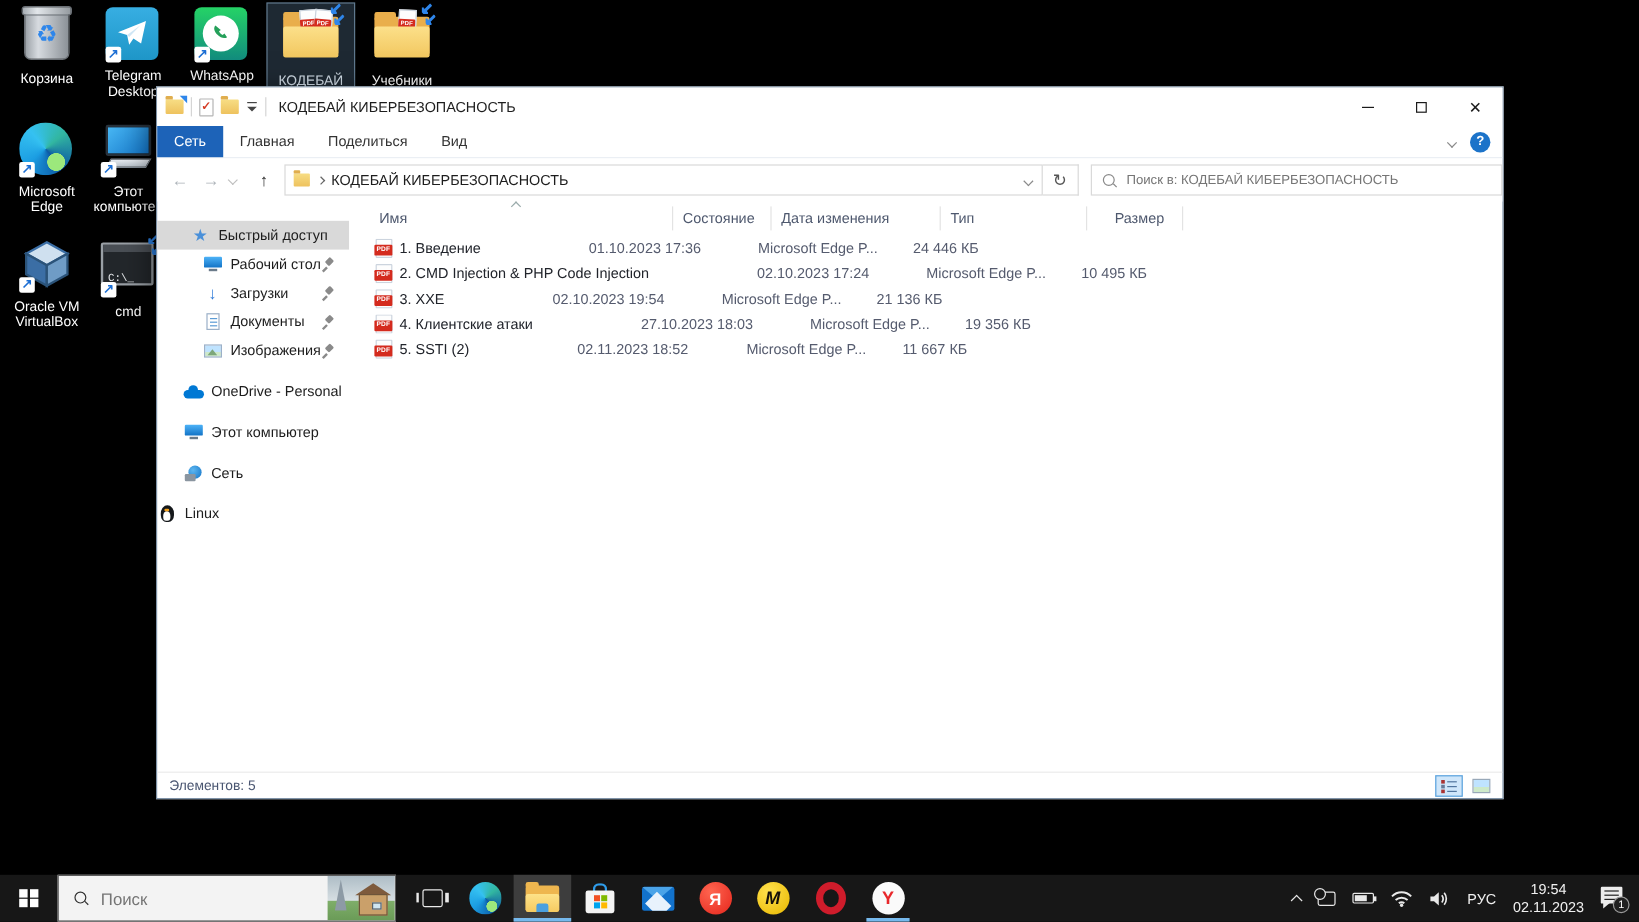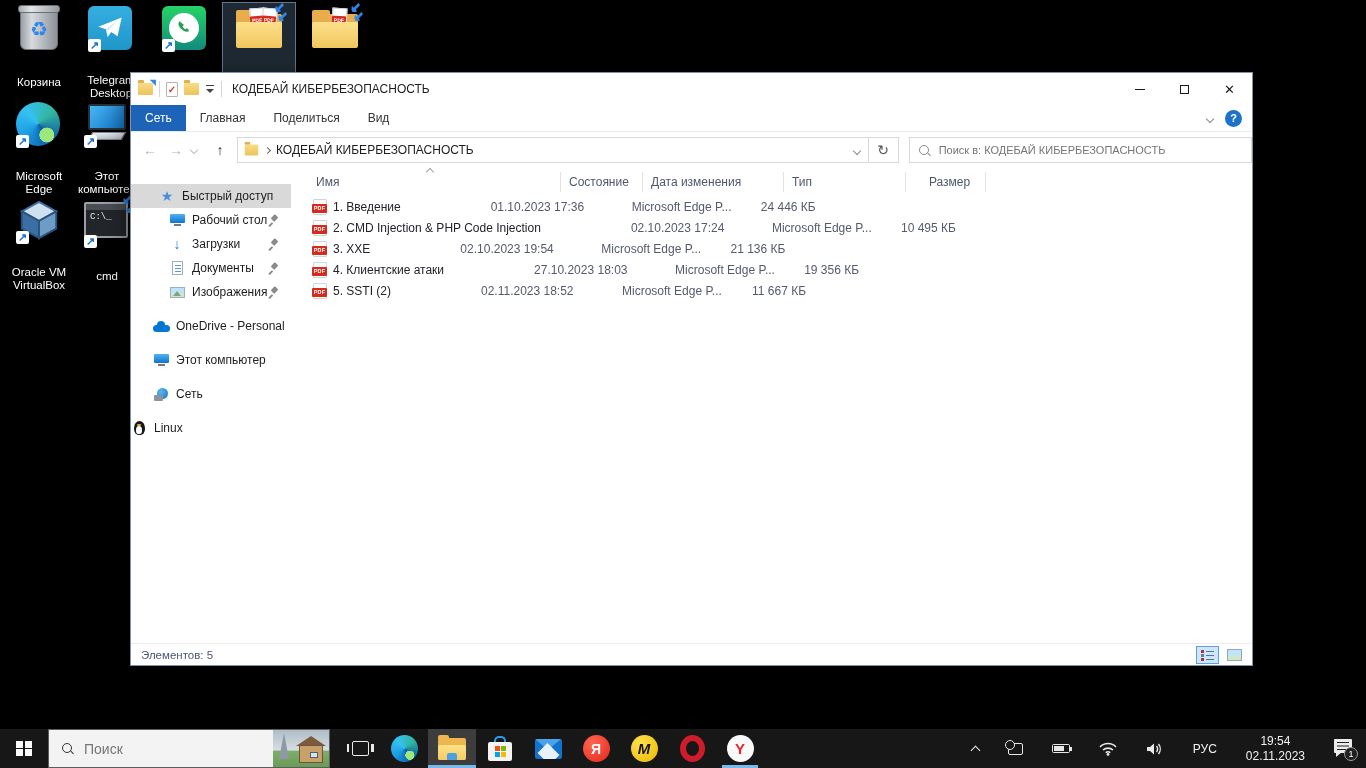--- a/index.html
+++ b/index.html
@@ -3,21 +3,21 @@
 <meta charset="utf-8">
 <style>
   * { margin:0; padding:0; box-sizing:border-box; }
   html,body { width:1366px; height:768px; overflow:hidden; background:#000;
               font-family:"Liberation Sans", sans-serif; }
   .desktop { position:absolute; inset:0; background:#000; }
 
   
   .dicon { position:absolute; width:70px; text-align:center; cursor:default; }
   .dicon .art { position:relative; width:46px; height:46px; margin:0 auto; }
-  .dicon .lbl { margin-top:22px; font-size:11.5px; color:#fff;
+  .dicon .lbl { margin-top:6px; font-size:11.5px; color:#fff;
                 text-shadow:1px 1px 2px #000, 0 0 3px #000; line-height:13px; }
   .dicon.selected .box { position:absolute; inset:-4px -2px -2px -2px;
        background:rgba(100,135,170,.30); border:1px solid rgba(150,185,215,.55); }
   .sc-arrow { position:absolute; left:0; bottom:0; width:13px; height:13px;
       background:#fff; border-radius:2px; color:#1d6fd4; font-size:11px;
       line-height:13px; font-weight:bold; text-align:center; }
   .zip-arrows { position:absolute; right:-6px; top:-8px; color:#2f86ea;
       font-weight:bold; font-size:13px; text-shadow:.5px .5px 0 #2f86ea; }
   .zip-arrows span { display:block; line-height:9px; }
 
@@ -60,21 +60,21 @@
   .mon-art .kb { position:absolute; left:6px; bottom:2px; width:34px; height:8px;
       background:linear-gradient(#e7ecf1,#b9c2cb); border:1px solid #818a93;
       transform:skewX(-30deg); }
   .vb-art { width:46px; height:44px; }
   .cmd-art { position:relative; width:44px; height:36px; margin-top:4px;
       background:#23272b; border:2px solid #9aa0a6; border-radius:2px;
       color:#e8eaed; font-family:"Liberation Mono", monospace; font-size:9px;
       text-align:left; padding:3px 0 0 4px; }
   .cmd-art::before { content:""; position:absolute; left:0; top:0; right:0; height:6px;
       background:#4a4f55; }
-  .cmd-art .ct { position:relative; top:5px; }
+  .cmd-art .ct { position:relative; top:20px; }
 
   
   .window { position:absolute; left:130px; top:72px; width:1123px; height:594px;
       background:#fff; border:1px solid #7f93a8; box-shadow:0 10px 26px rgba(0,0,0,.65);
       z-index:5; font-size:12px; color:#1d1d1d; }
 
   .titlebar { position:relative; height:32px; background:#fff; display:flex;
       align-items:center; }
   .qat { display:flex; align-items:center; gap:6px; padding-left:7px; }
   .qat .sep { width:1px; height:16px; background:#d5d5d5; }
@@ -288,21 +288,21 @@
       border-top:11px solid #4aa3e8; }
   .tb-mail::after { content:""; position:absolute; left:5px; bottom:-2px; width:17px;
       height:14px; background:#e8f2fc; transform:rotate(45deg); }
   .circ { border-radius:50%; display:flex; align-items:center; justify-content:center;
       font-weight:bold; }
   .tb-ya { width:27px; height:27px; background:radial-gradient(circle at 35% 30%, #ff6550, #e5261c); color:#fff; font-size:14px; }
   .tb-m  { width:27px; height:27px; background:radial-gradient(circle at 35% 30%, #ffe14d, #e9b800); color:#17120a; font-size:15px; font-style:italic; }
   .tb-opera { width:25px; height:27px; border-radius:50%; border:6.5px solid #cf1c2b; }
   .tb-y  { width:27px; height:27px; background:#fafafa; color:#e8272b; font-size:15px; }
 
-  .tray { margin-left:auto; display:flex; align-items:center; gap:29px;
+  .tray { margin-left:auto; display:flex; align-items:center; gap:14px;
       padding-right:10px; }
   .chevup { width:7px; height:7px; border-left:1.6px solid #e8e8e8;
       border-top:1.6px solid #e8e8e8; transform:rotate(45deg); margin-top:3px; }
   .tab-ic { position:relative; width:15px; height:12px; border:1.4px solid #e8e8e8;
       border-radius:2px; }
   .tab-ic::before { content:""; position:absolute; left:-4px; top:-4px; width:8px;
       height:8px; border:1.4px solid #e8e8e8; border-radius:50%; background:#171717; }
   .batt { position:relative; width:18px; height:9px; border:1.2px solid #e8e8e8;
       border-radius:1.5px; }
   .batt::after { content:""; position:absolute; right:-3px; top:2px; width:2px;

